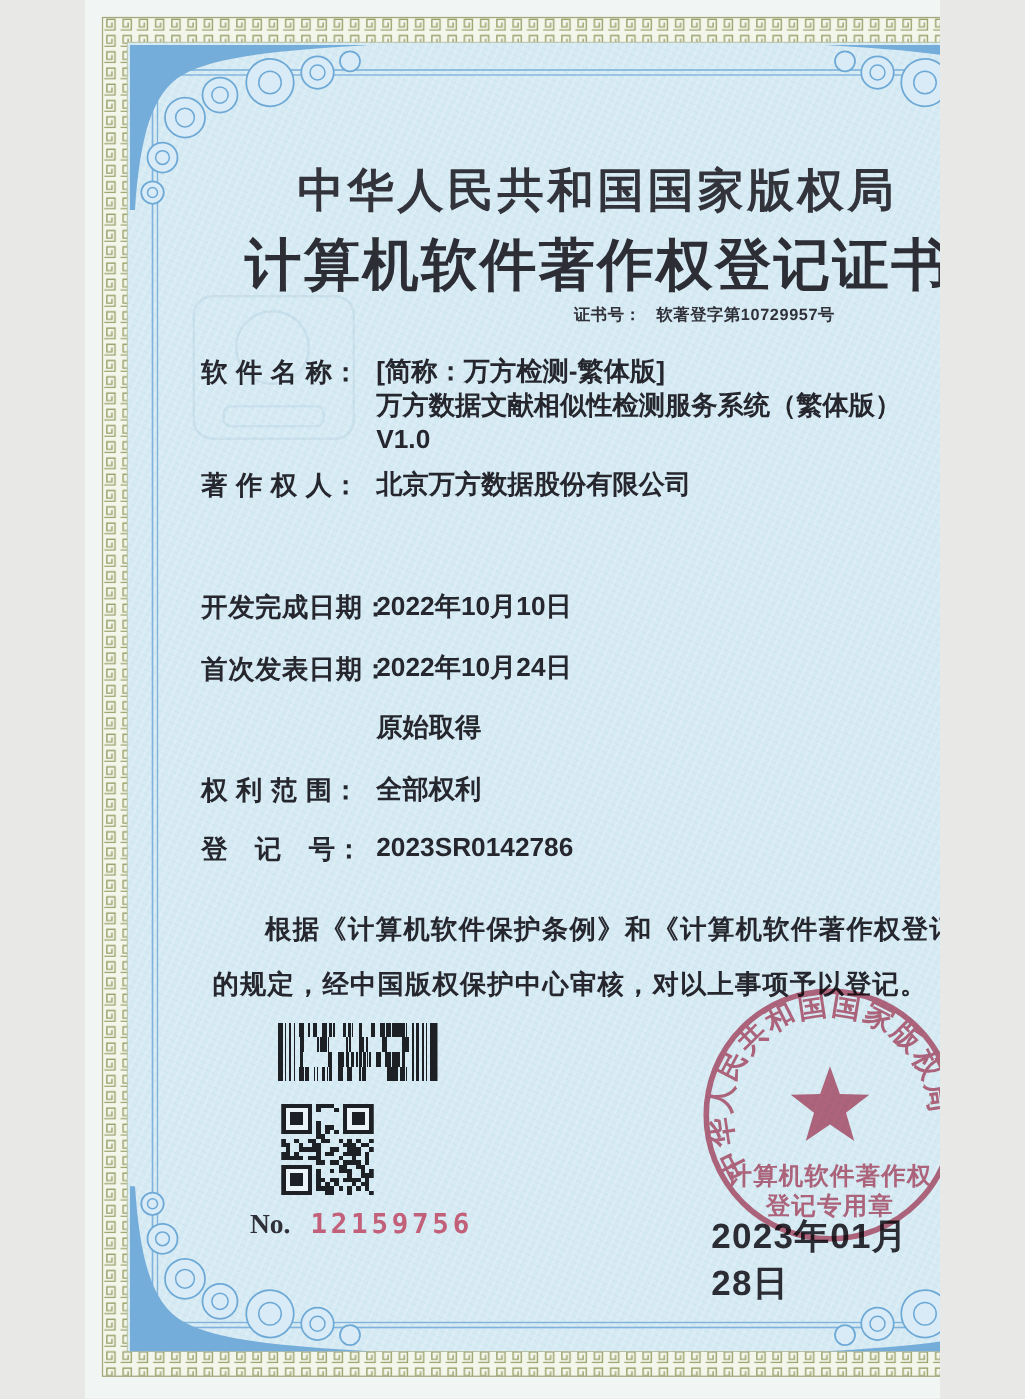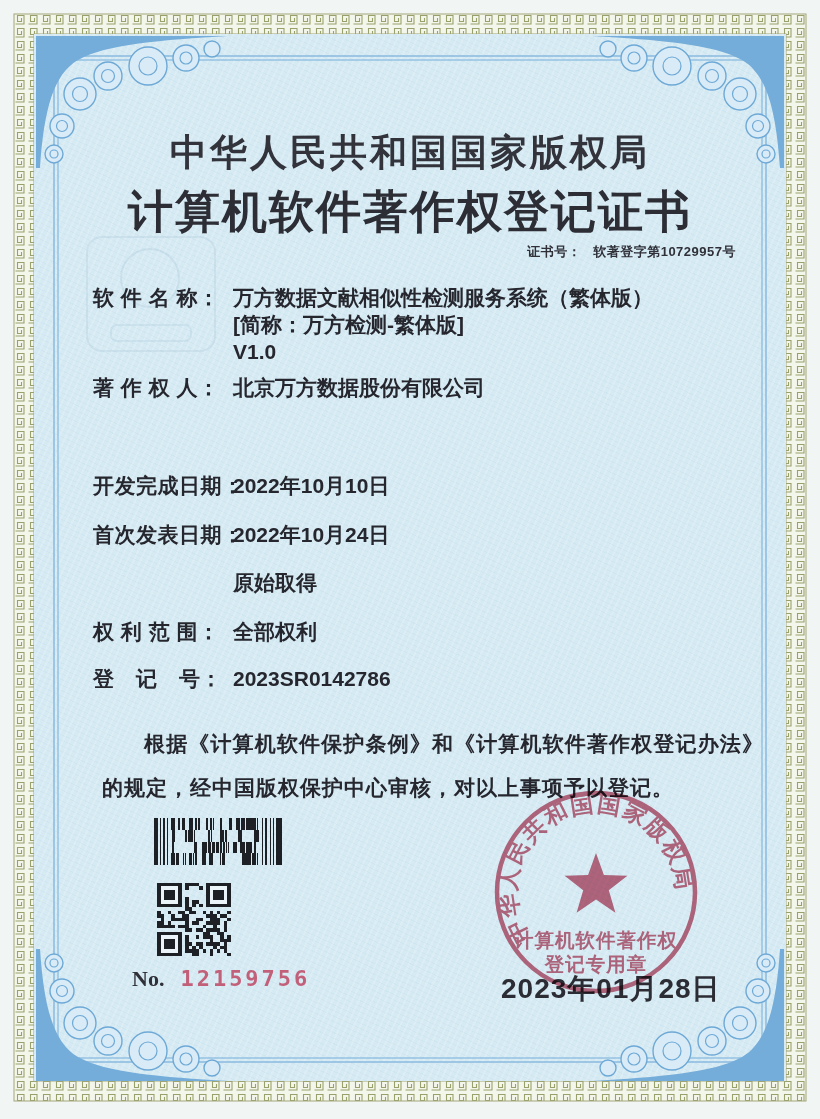--- a/index.html
+++ b/index.html
@@ -1,17 +1,17 @@
 <!DOCTYPE html>
 <html><head>
 <meta charset="utf-8">
 <style>
   html,body{margin:0;padding:0;background:#e8e8e6;}
   .page{
-    position:relative;width:820px;height:1119px;margin:0 auto;
+    position:relative;width:684px;height:1119px;margin:0 auto;
     background:var(--margin,#f1f6f4);overflow:hidden;
     font-family:"Liberation Sans",sans-serif;
   }
   .border-art{position:absolute;left:0;top:0;width:820px;height:1119px;pointer-events:none;}
   .paper{
     position:absolute;left:34px;top:34px;width:752px;height:1047px;
     background:
       repeating-linear-gradient(115deg, rgba(255,255,255,.16) 0 2px, rgba(255,255,255,0) 2px 6px),
       repeating-linear-gradient(25deg, rgba(162,208,226,.14) 0 1px, rgba(255,255,255,0) 1px 5px),
       var(--paper,#d6eaf3);
@@ -121,22 +121,22 @@
   <div class="watermark"></div>
 
   <div class="issuer">中华人民共和国国家版权局</div>
   <div class="cert-title">计算机软件著作权登记证书</div>
   <div class="cert-no">
     <span>证书号：</span><span class="val">软著登字第10729957号</span>
   </div>
 
   <span class="field-label" style="top:284px">软 件 名 称：</span>
   <div class="field-value" style="top:284px">
+    <div>[简称：万方检测-繁体版]</div>
     <div>万方数据文献相似性检测服务系统（繁体版）</div>
-    <div>[简称：万方检测-繁体版]</div>
     <div>V1.0</div>
   </div>
 
   <span class="field-label" style="top:374px">著 作 权 人：</span>
   <div class="field-value" style="top:374px">北京万方数据股份有限公司</div>
 
   <span class="field-label" style="top:472px">开发完成日期：</span>
   <div class="field-value" style="top:472px">2022年10月10日</div>
 
   <span class="field-label" style="top:521px">首次发表日期：</span>

